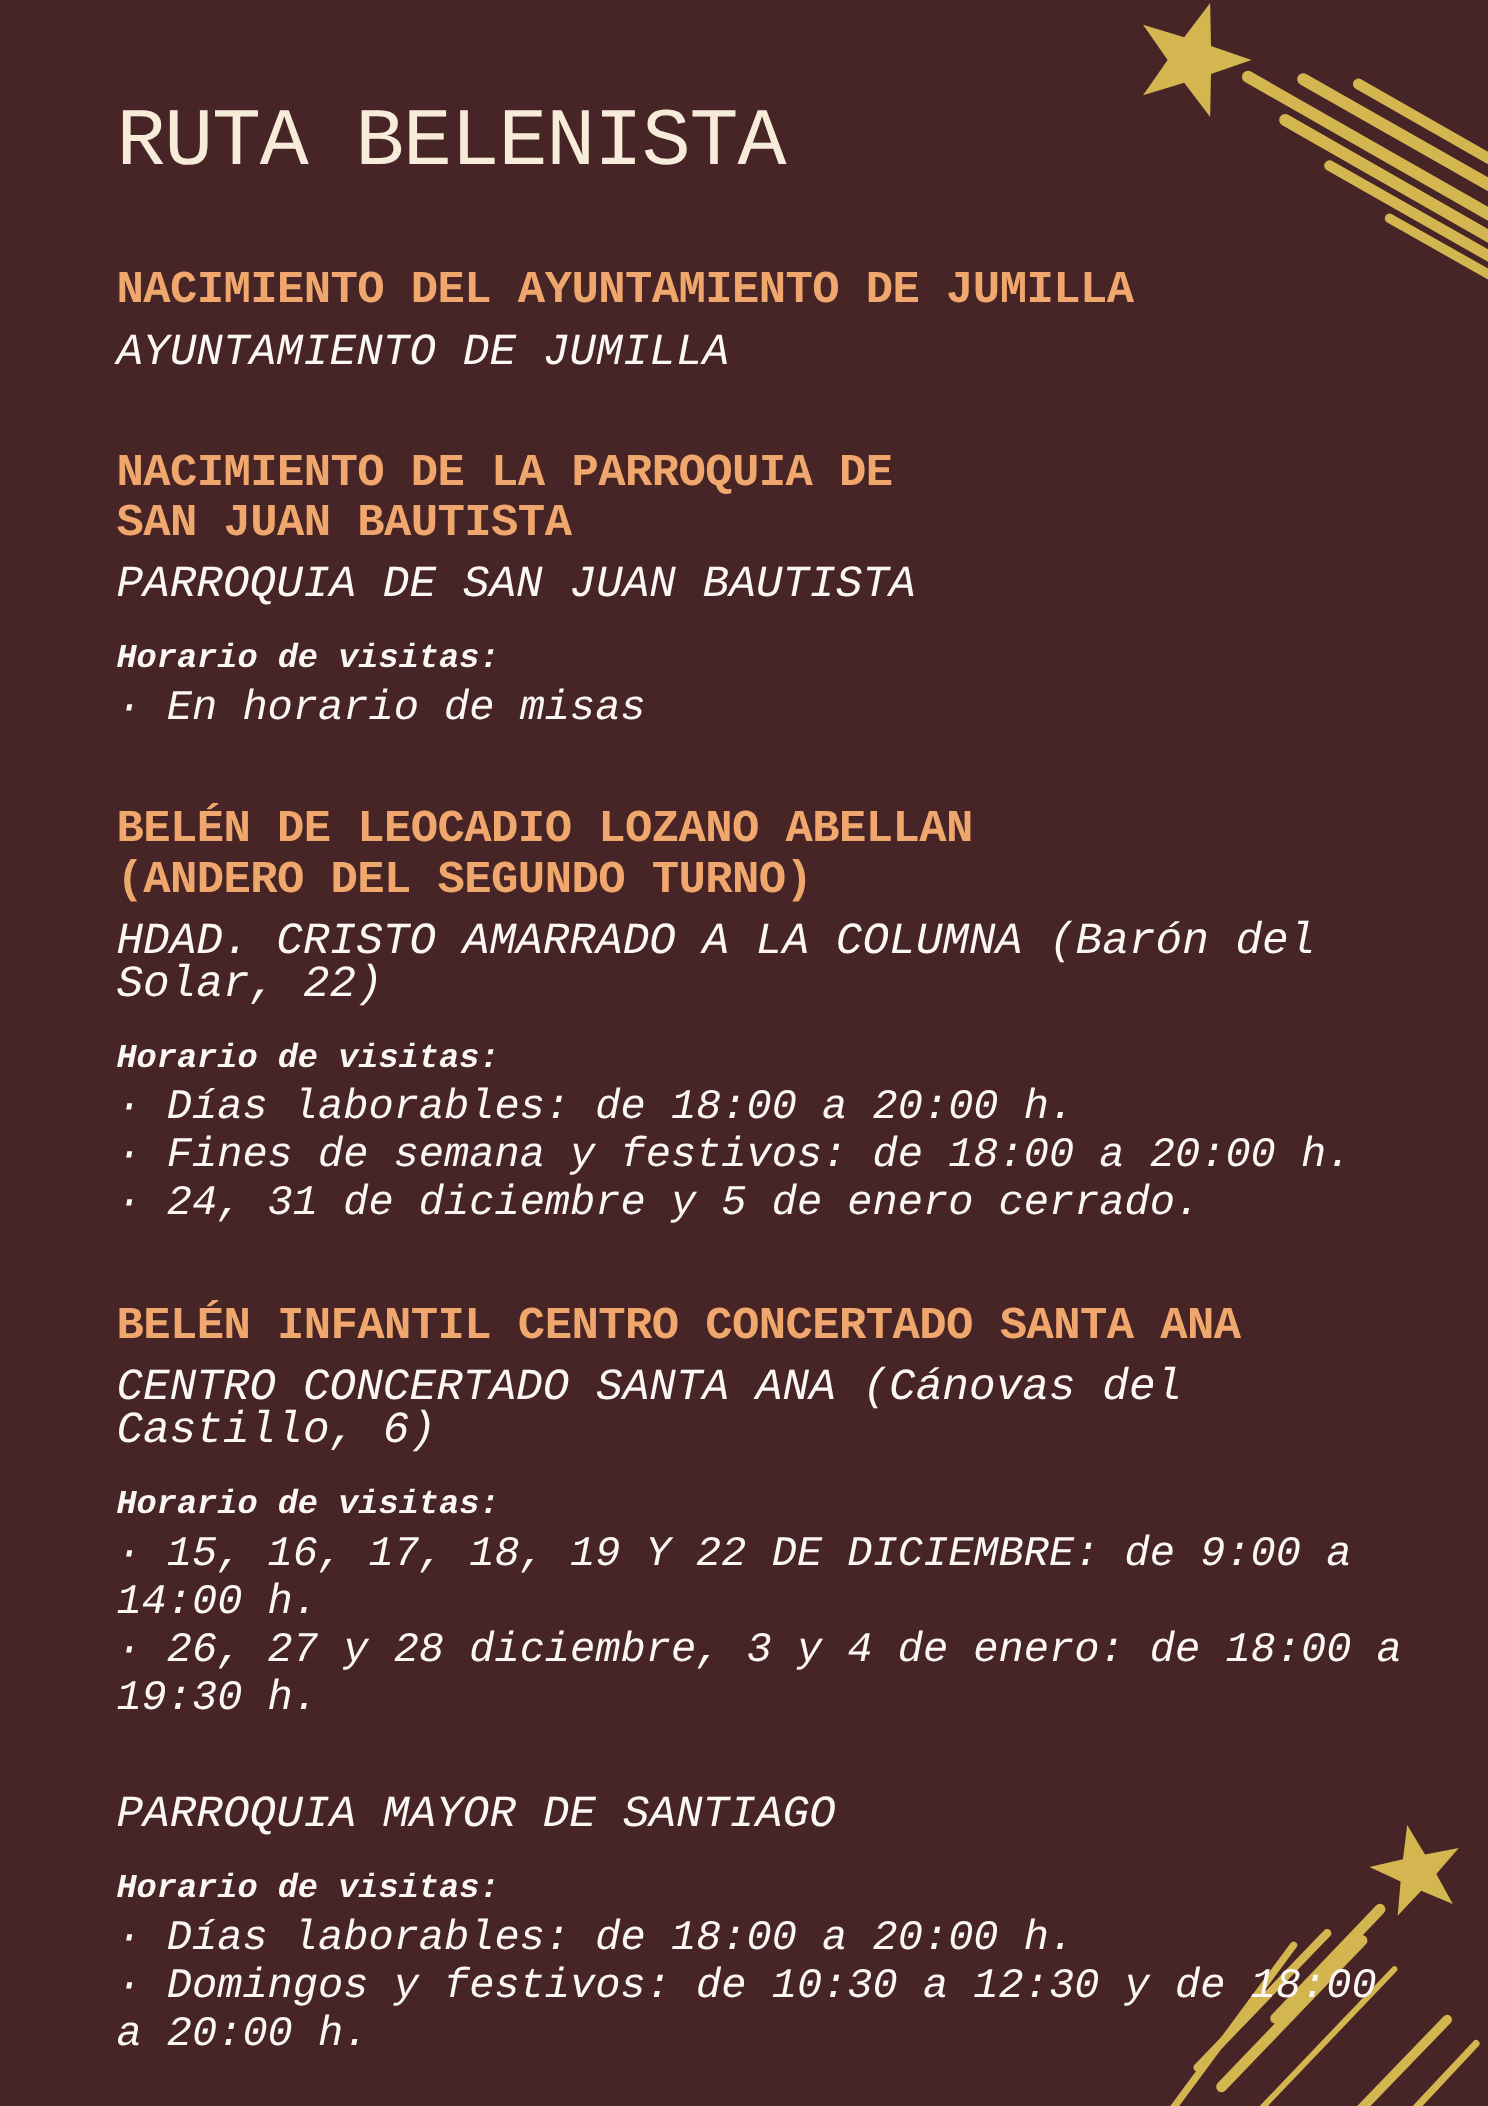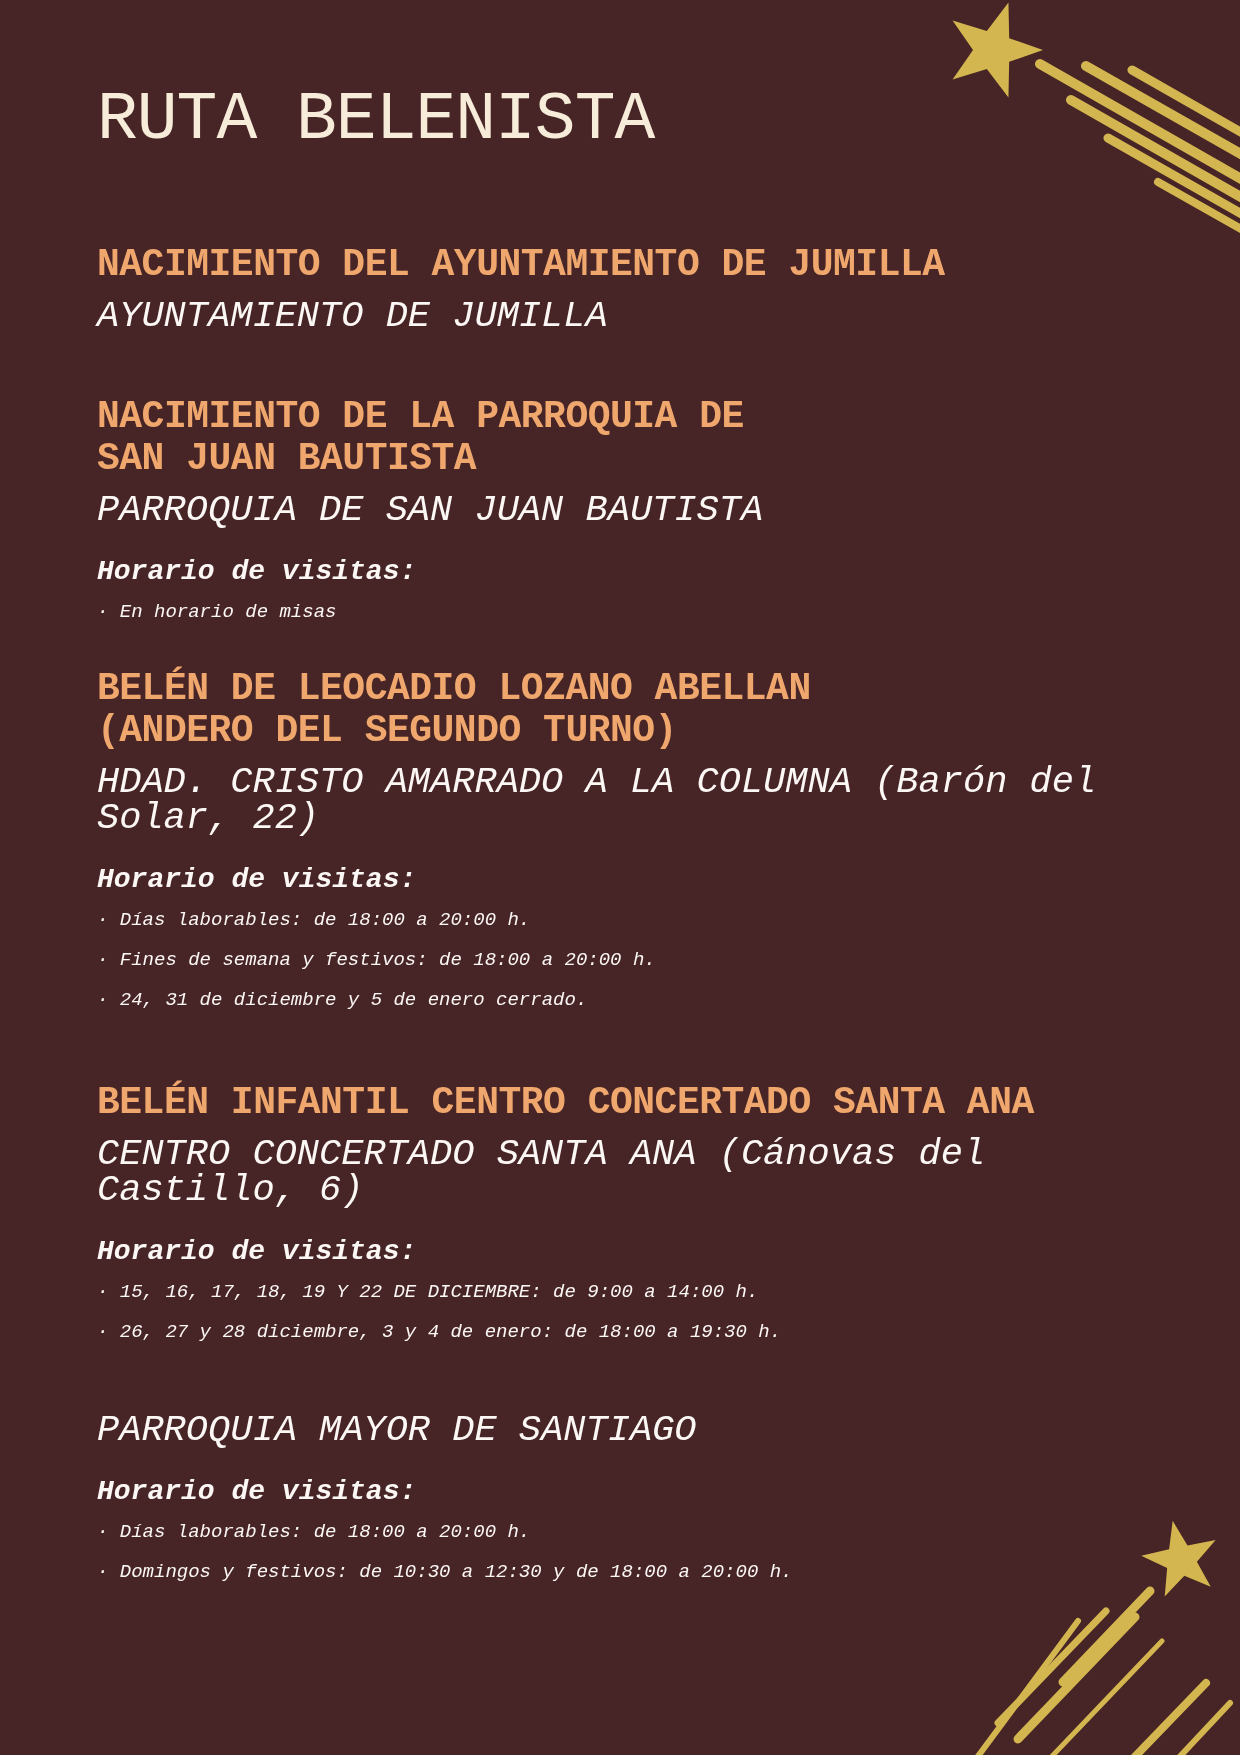--- a/index.html
+++ b/index.html
@@ -55,28 +55,28 @@
     line-height: 36px;
     color: var(--body, #fbf7f5);
   }
   .schedule-list {
     margin: 2px 0 0 0;
     padding: 0;
     list-style: none;
   }
   .schedule-line {
     margin: 0;
-    font-size: 19px;
+    font-size: 35px;
     font-style: italic;
     line-height: 40px;
     color: var(--body, #fbf7f5);
   }
-  .sec-1 { margin-top: 88px; }
+  .sec-1 { margin-top: 66px; }
   .sec-2 { margin-top: 62px; }
-  .sec-3 { margin-top: 36px; }
+  .sec-3 { margin-top: 61px; }
   .sec-4 { margin-top: 62px; }
   .sec-5 { margin-top: 60px; }
   .star-deco {
     position: absolute;
     z-index: 1;
     pointer-events: none;
   }
   .star-deco.top-right { top: 0; right: 0; }
   .star-deco.bottom-right { bottom: 0; right: 0; }
   .star-fill { fill: var(--star, #d3b64f); }

